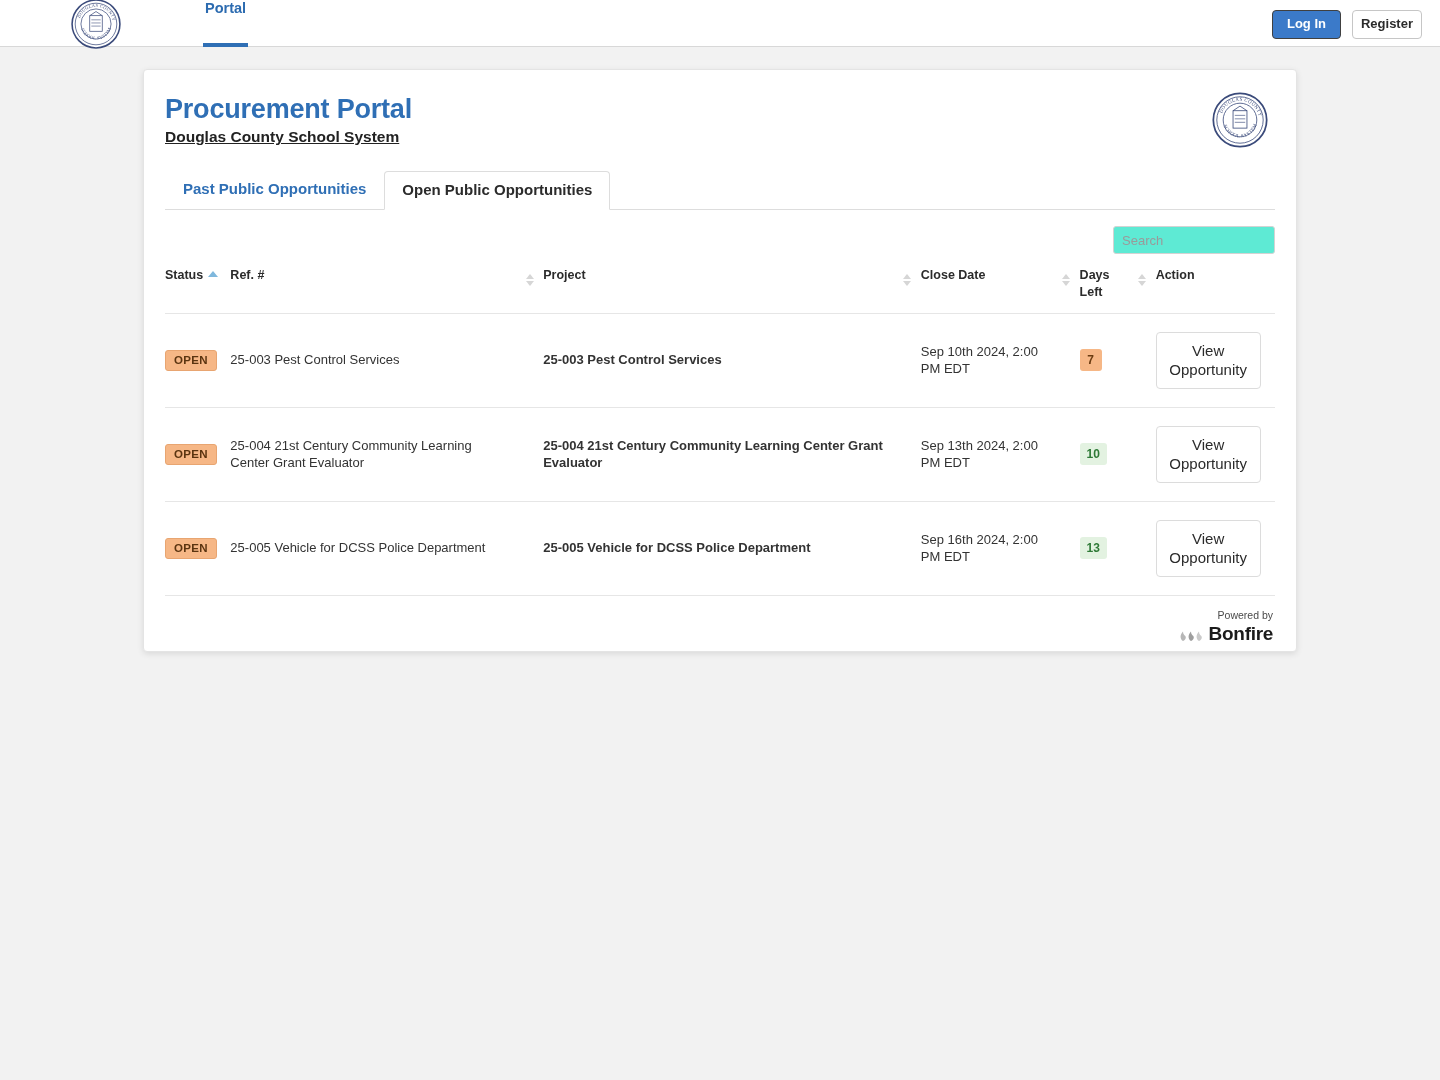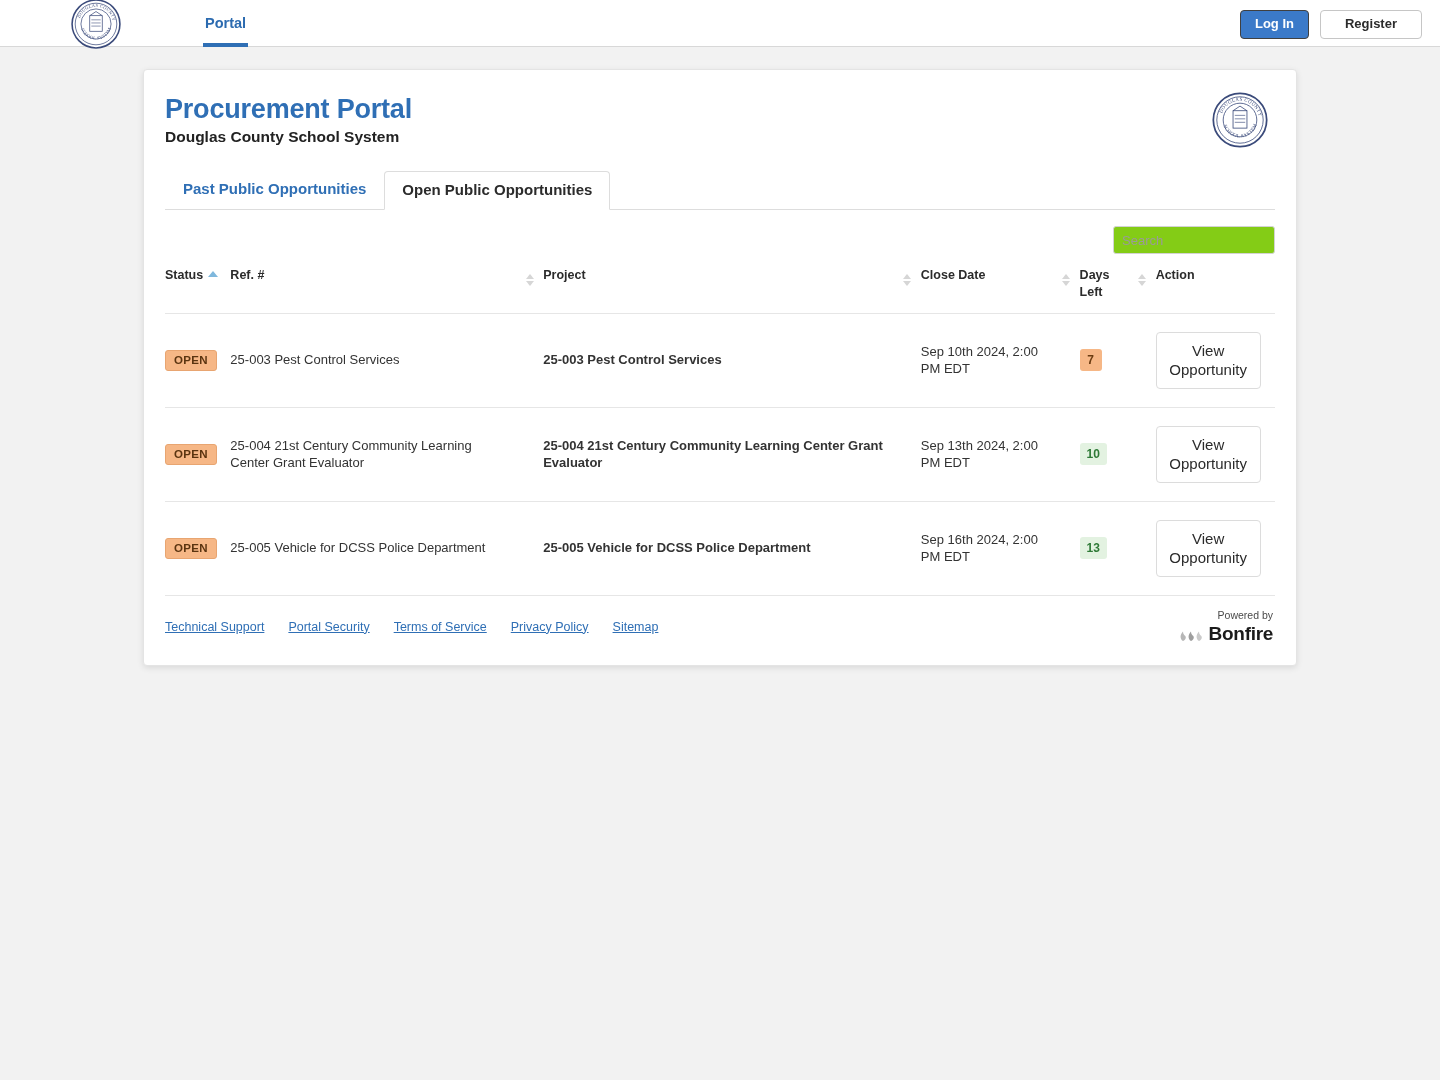--- a/index.html
+++ b/index.html
@@ -36,21 +36,21 @@
   .nav-links {
     margin-left: 203px;
     height: 47px;
     display: flex;
     align-items: center;
   }
   .nav-tab {
     position: relative;
     height: 47px;
     display: flex;
-    align-items: center;
+    align-items: flex-start;
     padding: 0 2px;
     color: #2c6bb0;
     font-size: 14.5px;
     font-weight: bold;
     cursor: pointer;
     text-decoration: none;
   }
   .nav-tab .nav-underline {
     position: absolute;
     left: 0;
@@ -78,21 +78,21 @@
     cursor: pointer;
     font-family: inherit;
     line-height: 1.1;
   }
   .btn-register {
     background: #ffffff;
     border: 1px solid #c6c6c6;
     color: #2b2b2b;
     font-size: 13px;
     font-weight: bold;
-    padding: 6px 24px 7px;
+    padding: 6px 8px 7px;
     border-radius: 4px;
     cursor: pointer;
     font-family: inherit;
     line-height: 1.1;
   }
 
   
   .card {
     position: absolute;
     left: 143px;
@@ -115,20 +115,21 @@
     font-size: 27px;
     font-weight: bold;
     letter-spacing: -0.2px;
     line-height: 1.12;
   }
   .portal-sub {
     color: #222222;
     font-size: 15.5px;
     font-weight: bold;
     margin-top: 4px;
+    text-decoration: underline;
   }
   .card-logo {
     position: absolute;
     right: 6px;
     top: 21px;
     width: 58px;
     height: 58px;
   }
 
   
@@ -170,21 +171,21 @@
   .search-input {
     width: 162px;
     height: 28px;
     border: 1px solid #d3d3d3;
     border-radius: 3px;
     font-size: 13px;
     font-family: inherit;
     padding: 0 8px;
     color: #333333;
     outline: none;
-    background: #84cc16;
+    background: #5eead4;
   }
   .search-input::placeholder { color: #9a9a9a; }
 
   
   table.opps {
     width: 100%;
     border-collapse: collapse;
     margin-top: 13px;
   }
   table.opps thead th {
@@ -523,27 +524,20 @@
         <td></td>
         <td class="cell-action">
           <button class="btn-view">View Opportunity</button>
         </td>
       </tr>
 
     </tbody>
   </table>
 
   <div class="card-footer">
-    <div class="footer-links">
-      <a>Technical Support</a>
-      <a>Portal Security</a>
-      <a>Terms of Service</a>
-      <a>Privacy Policy</a>
-      <a>Sitemap</a>
-    </div>
 
     <div class="powered">
       <div class="powered-label">Powered by</div>
       <div class="powered-brand">
         <svg width="26" height="15" viewBox="0 0 26 15">
           <path d="M4 14 C0.6 11.6 1 7.6 4 4.4 C4 7 5.3 7.9 6.1 8.8 C7.3 10.2 7.2 12.6 4 14 Z" fill="#b7b7b7"></path>
           <path d="M12 14 C8.6 11.6 9 7.6 12 4.4 C12 7 13.3 7.9 14.1 8.8 C15.3 10.2 15.2 12.6 12 14 Z" fill="#9e9e9e"></path>
           <path d="M20 14 C16.6 11.6 17 7.6 20 4.4 C20 7 21.3 7.9 22.1 8.8 C23.3 10.2 23.2 12.6 20 14 Z" fill="#cacaca"></path>
         </svg>
         <span class="bonfire-word">Bonfire</span>

